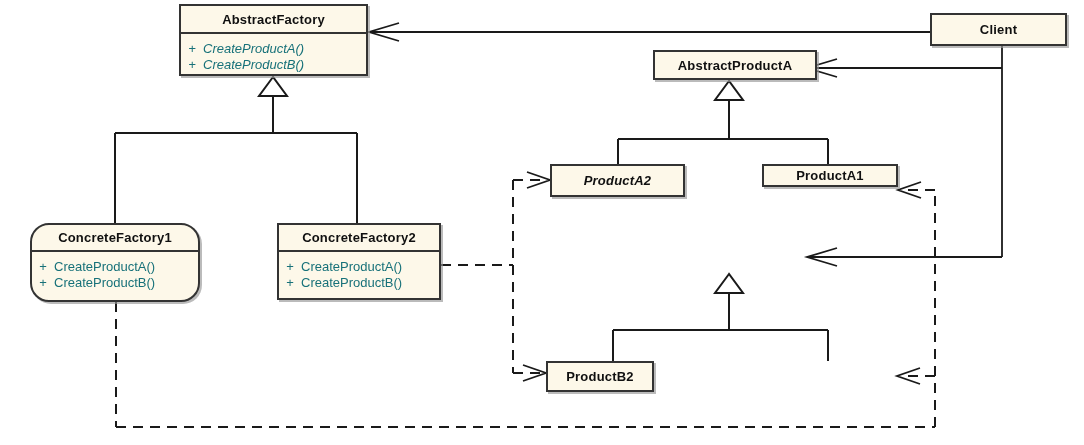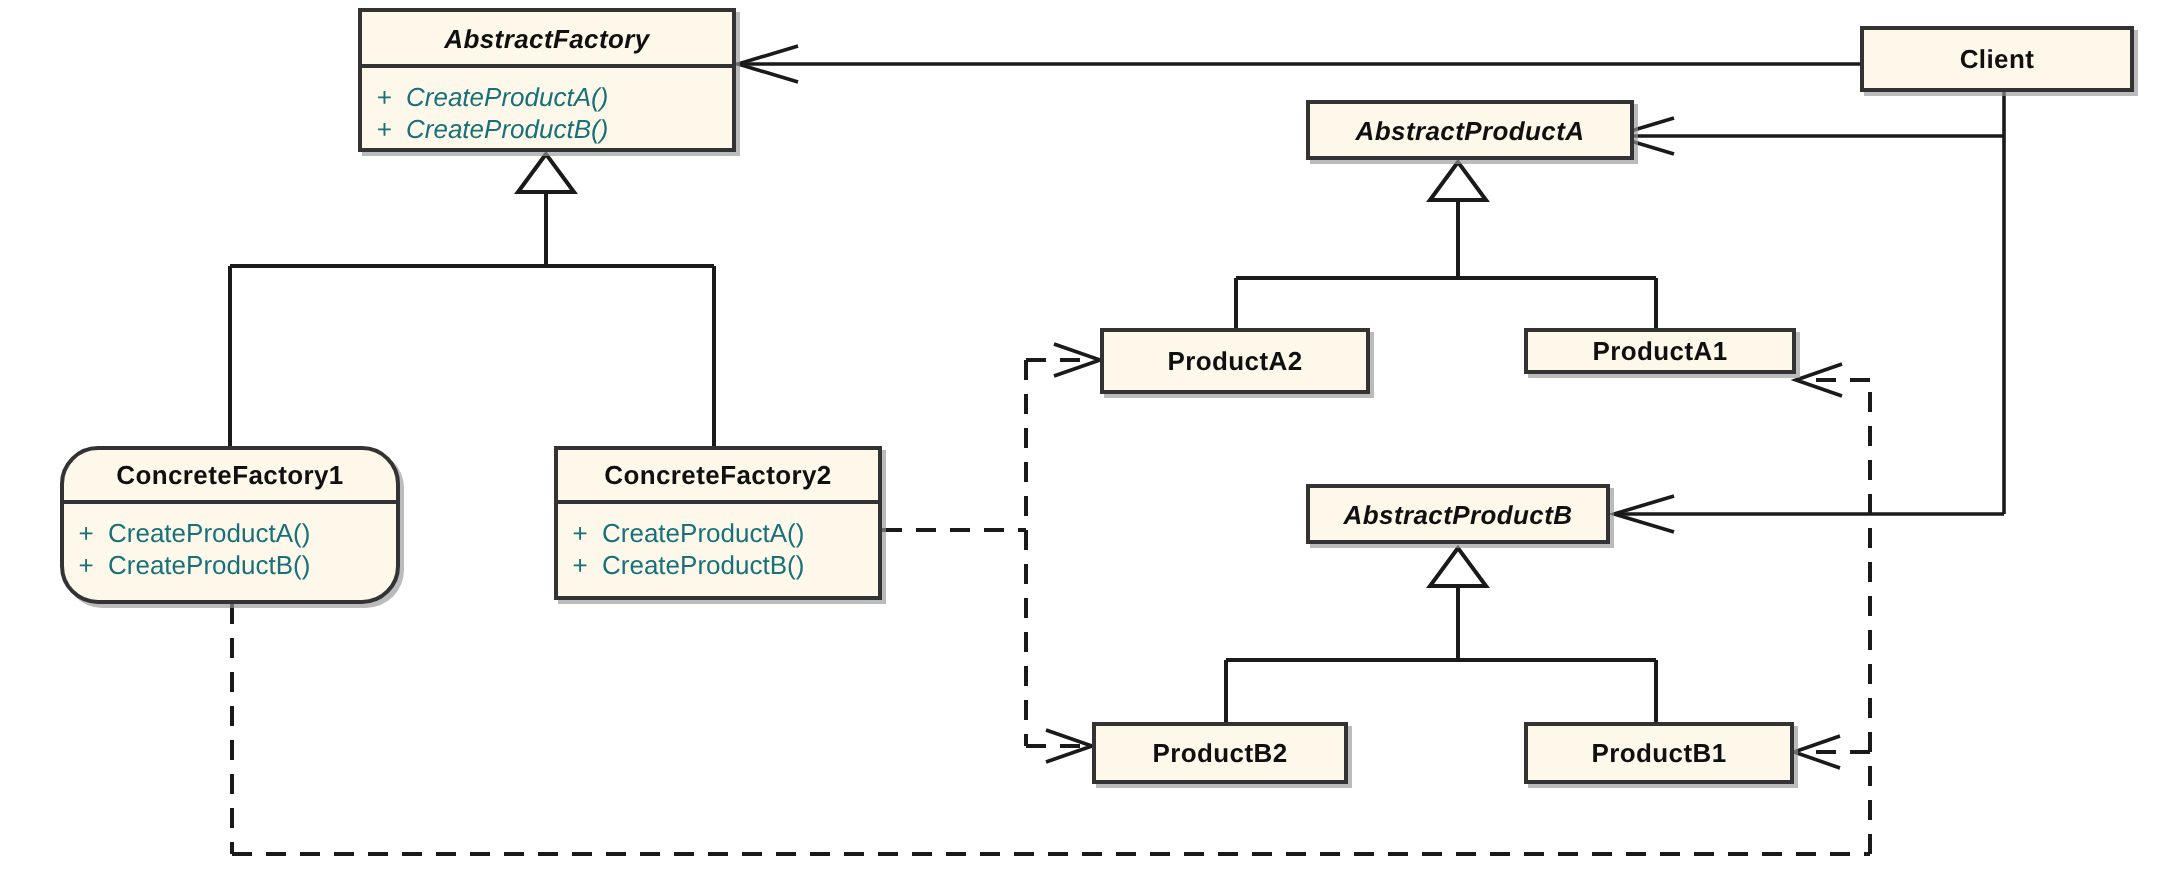--- a/index.html
+++ b/index.html
@@ -20,21 +20,21 @@
   .uml-title {
     font-weight: bold;
     font-size: 13px;
     color: #101010;
     text-align: center;
     display: flex;
     align-items: center;
     justify-content: center;
     letter-spacing: 0.2px;
   }
-  .abstract .uml-title { font-style: italic; }
+  .abstract .uml-title { }
 
   .uml-methods {
     border-top: 2px solid #333333;
     padding-top: 6px;
   }
   .uml-method {
     display: flex;
     align-items: center;
     height: 16px;
     font-size: 13px;
@@ -121,39 +121,33 @@
   </div>
 
   <div class="uml-class single" style="left:930px; top:13px; width:137px; height:33px;">
     <div class="uml-title">Client</div>
   </div>
 
   <div class="uml-class abstract single" style="left:653px; top:50px; width:164px; height:30px;">
     <div class="uml-title">AbstractProductA</div>
   </div>
 
-  <div class="uml-class single" style="left:550px; top:164px; width:135px; height:33px;">
+  <div class="uml-class single" style="left:550px; top:164px; width:135px; height:33px;font-style:italic;">
     <div class="uml-title">ProductA2</div>
   </div>
 
   <div class="uml-class single" style="left:762px; top:164px; width:136px; height:23px;">
     <div class="uml-title">ProductA1</div>
   </div>
 
-  <div class="uml-class abstract single" style="left:653px; top:242px; width:152px; height:30px;">
-    <div class="uml-title">AbstractProductB</div>
-  </div>
 
-  <div class="uml-class single" style="left:546px; top:361px; width:128px; height:31px;">
+  <div class="uml-class single" style="left:546px; top:361px; width:108px; height:31px;">
     <div class="uml-title">ProductB2</div>
   </div>
 
-  <div class="uml-class single" style="left:762px; top:361px; width:135px; height:31px;">
-    <div class="uml-title">ProductB1</div>
-  </div>
 
   <div class="uml-class" style="left:30px; top:223px; width:170px; height:79px;border-radius:19px;">
     <div class="uml-title" style="height:25px;">ConcreteFactory1</div>
     <div class="uml-methods">
       <div class="uml-method">
         <span class="vis">+</span>
         <span class="sig">CreateProductA()</span>
       </div>
       <div class="uml-method">
         <span class="vis">+</span>

